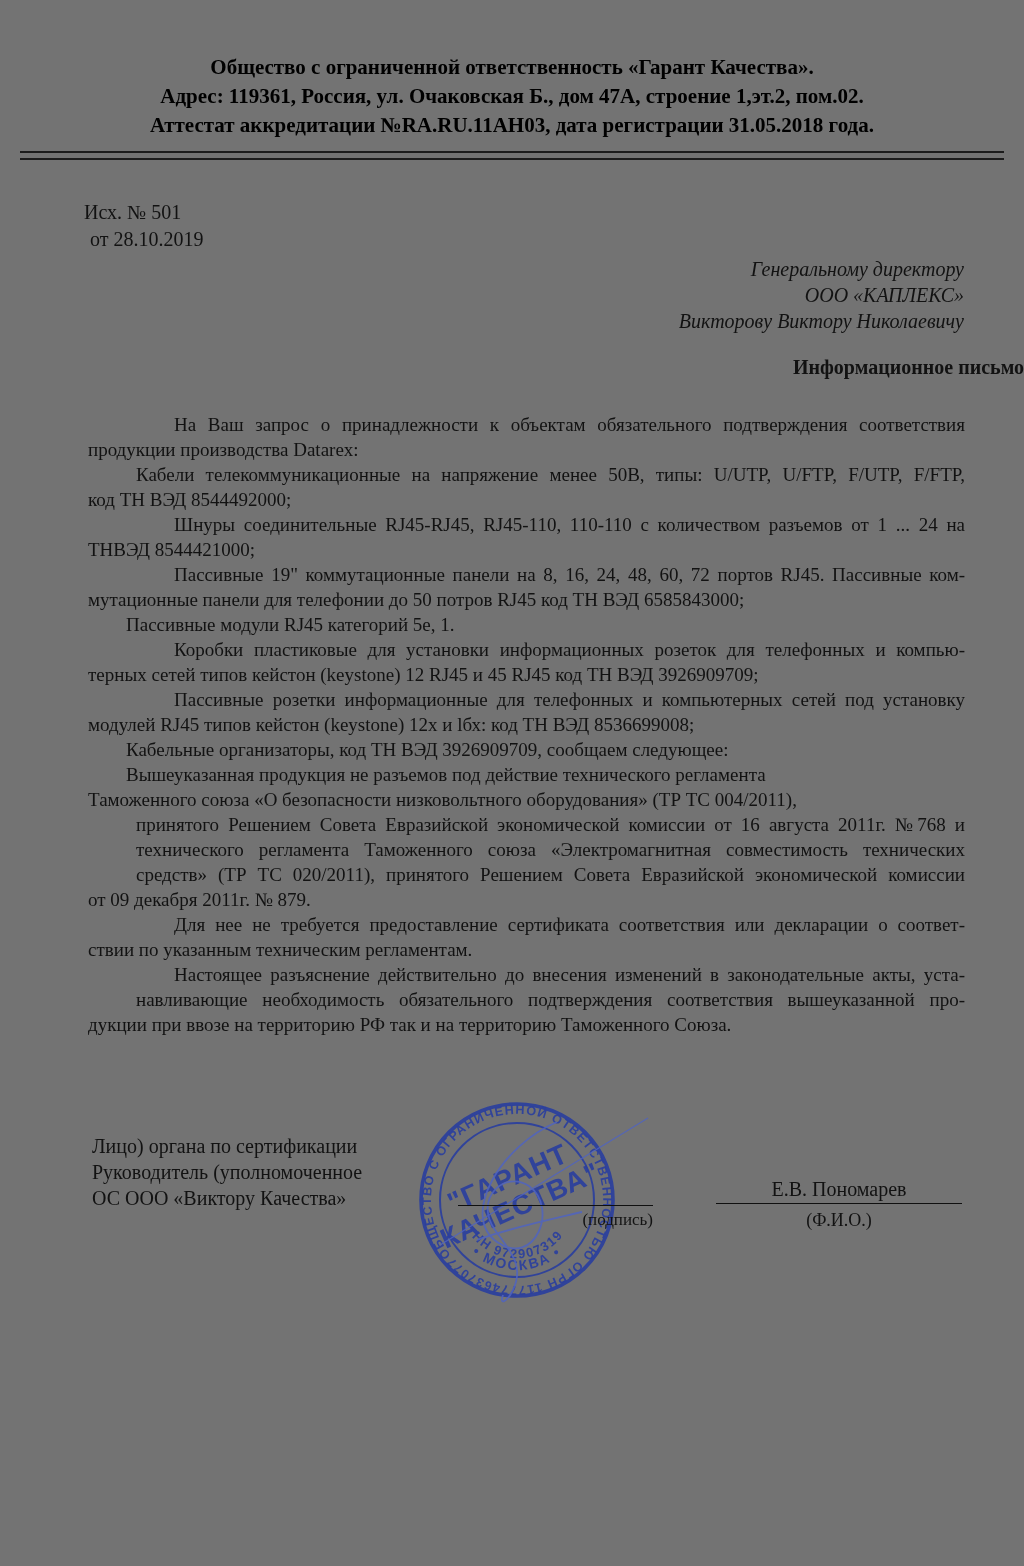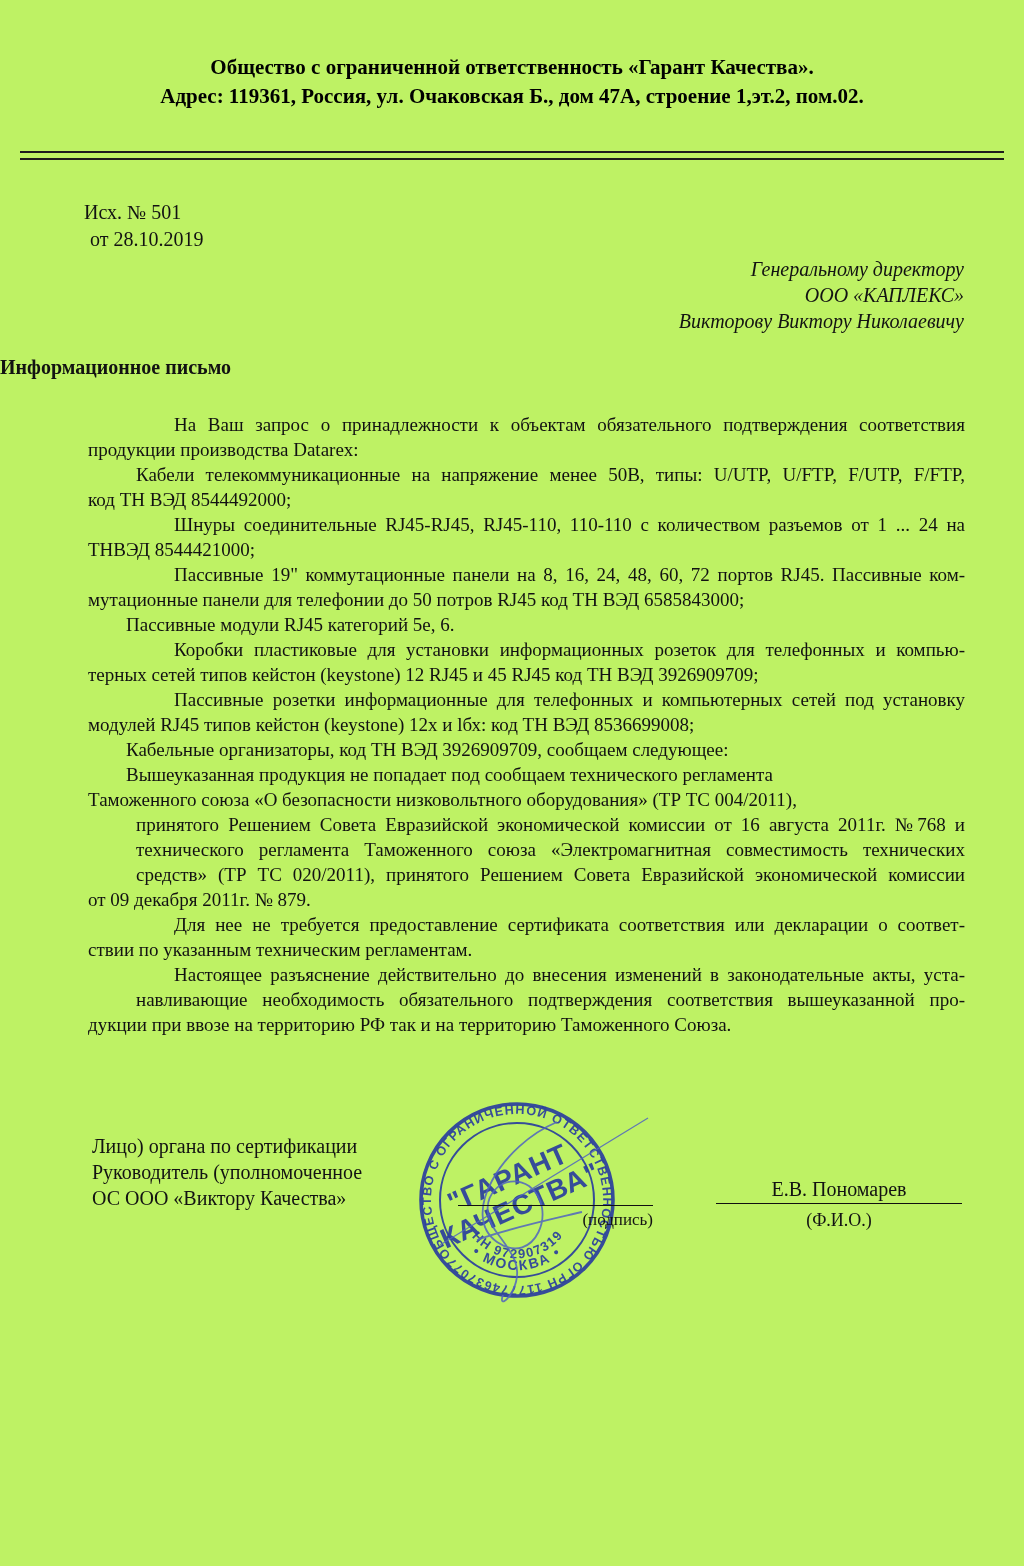--- a/index.html
+++ b/index.html
@@ -1,20 +1,20 @@
 <!DOCTYPE html>
 <html><head>
 <meta charset="utf-8">
 <style>
   html,body { margin:0; padding:0; background:#e8e8e8; }
   .page {
     position:relative;
     width:1024px; height:1566px;
     margin:0 auto;
-    background:#bef264;
+    background:#737373;
     font-family:"Liberation Serif", serif;
     color:#121212;
     overflow:hidden;
   }
   
   .letterhead {
     position:absolute; top:53px; left:0; width:100%;
     text-align:center; font-weight:bold; color:#000;
     font-size:21px; line-height:29px;
   }
@@ -26,21 +26,21 @@
   .ref { position:absolute; left:84px; top:199px; font-size:20px; line-height:27px; }
   .ref .date { padding-left:6px; }
   
   .addressee {
     position:absolute; right:60px; top:256px; text-align:right;
     font-size:20px; line-height:26px;font-style:italic;
   }
   
   .doc-title {
     position:absolute; top:356px; left:0; width:100%;
-    text-align:left; font-weight:bold; font-size:20px;
+    text-align:right; font-weight:bold; font-size:20px;
   }
   
   .body-text {
     position:absolute; left:88px; top:412px; width:877px;
     font-size:19px; line-height:25px;
   }
   .line { white-space:nowrap; }
   .line.just { text-align:justify; text-align-last:justify;margin-left:48px; }
   .line.ind { text-indent:38px; }
   
@@ -70,20 +70,21 @@
   .stamp-text { font-family:"Liberation Sans", sans-serif; font-weight:bold; }
 </style>
 </head>
 <body>
 
 <div class="page">
 
   <div class="letterhead">
     <div>Общество с ограниченной ответственность «Гарант Качества».</div>
     <div>Адрес: 119361, Россия, ул. Очаковская Б., дом 47А, строение 1,эт.2, пом.02.</div>
+    <div>Аттестат аккредитации №RA.RU.11АН03, дата регистрации 31.05.2018 года.</div>
   </div>
 
   <div class="rule"></div>
 
   <div class="ref">
     <div>Исх. № 501</div>
     <div class="date">от 28.10.2019</div>
   </div>
 
   <div class="addressee">
@@ -105,35 +106,35 @@
       </div>
       <div>
         <div class="line just ind">Шнуры соединительные RJ45-RJ45, RJ45-110, 110-110 с количеством разъемов от 1 ... 24 на</div>
         <div class="line">ТНВЭД 8544421000;</div>
       </div>
       <div>
         <div class="line just ind">Пассивные 19" коммутационные панели на 8, 16, 24, 48, 60, 72 портов RJ45. Пассивные ком-</div>
         <div class="line">мутационные панели для телефонии до 50 потров RJ45 код ТН ВЭД 6585843000;</div>
       </div>
       <div>
-        <div class="line ind">Пассивные модули RJ45 категорий 5е, 6.</div>
+        <div class="line ind">Пассивные модули RJ45 категорий 5е, 1.</div>
       </div>
       <div>
         <div class="line just ind">Коробки пластиковые для установки информационных розеток для телефонных и компью-</div>
         <div class="line">терных сетей типов кейстон (keystone) 12 RJ45 и 45 RJ45 код ТН ВЭД 3926909709;</div>
       </div>
       <div>
         <div class="line just ind">Пассивные розетки информационные для телефонных и компьютерных сетей под установку</div>
         <div class="line">модулей RJ45 типов кейстон (keystone) 12х и lбх: код ТН ВЭД 8536699008;</div>
       </div>
       <div>
         <div class="line ind">Кабельные организаторы, код ТН ВЭД 3926909709, сообщаем следующее:</div>
       </div>
       <div>
-        <div class="line ind">Вышеуказанная продукция не попадает под сообщаем технического регламента</div>
+        <div class="line ind">Вышеуказанная продукция не разъемов под действие технического регламента</div>
         <div class="line">Таможенного союза «О безопасности низковольтного оборудования» (ТР ТС 004/2011),</div>
         <div class="line just">принятого Решением Совета Евразийской экономической комиссии от 16 августа 2011г. №768 и</div>
         <div class="line just">технического регламента Таможенного союза «Электромагнитная совместимость технических</div>
         <div class="line just">средств» (ТР ТС 020/2011), принятого Решением Совета Евразийской экономической комиссии</div>
         <div class="line">от 09 декабря 2011г. № 879.</div>
       </div>
       <div>
         <div class="line just ind">Для нее не требуется предоставление сертификата соответствия или декларации о соответ-</div>
         <div class="line">ствии по указанным техническим регламентам.</div>
       </div>

